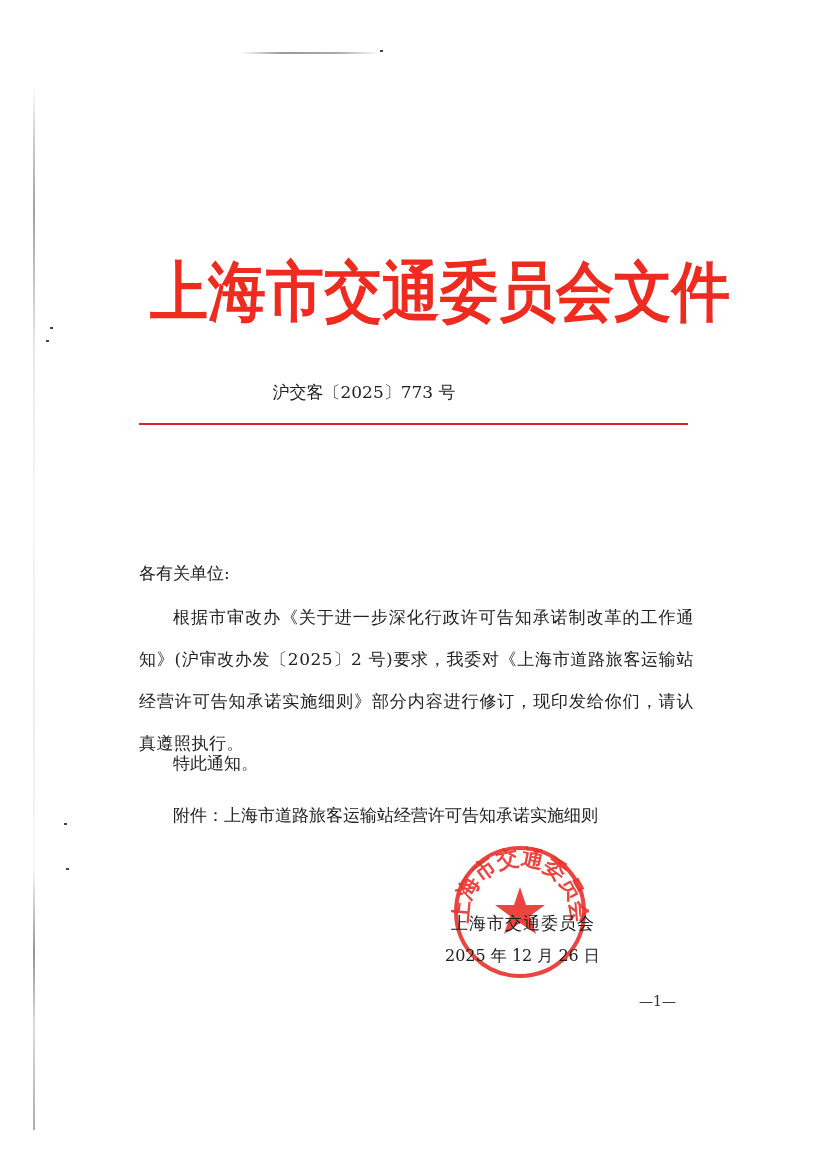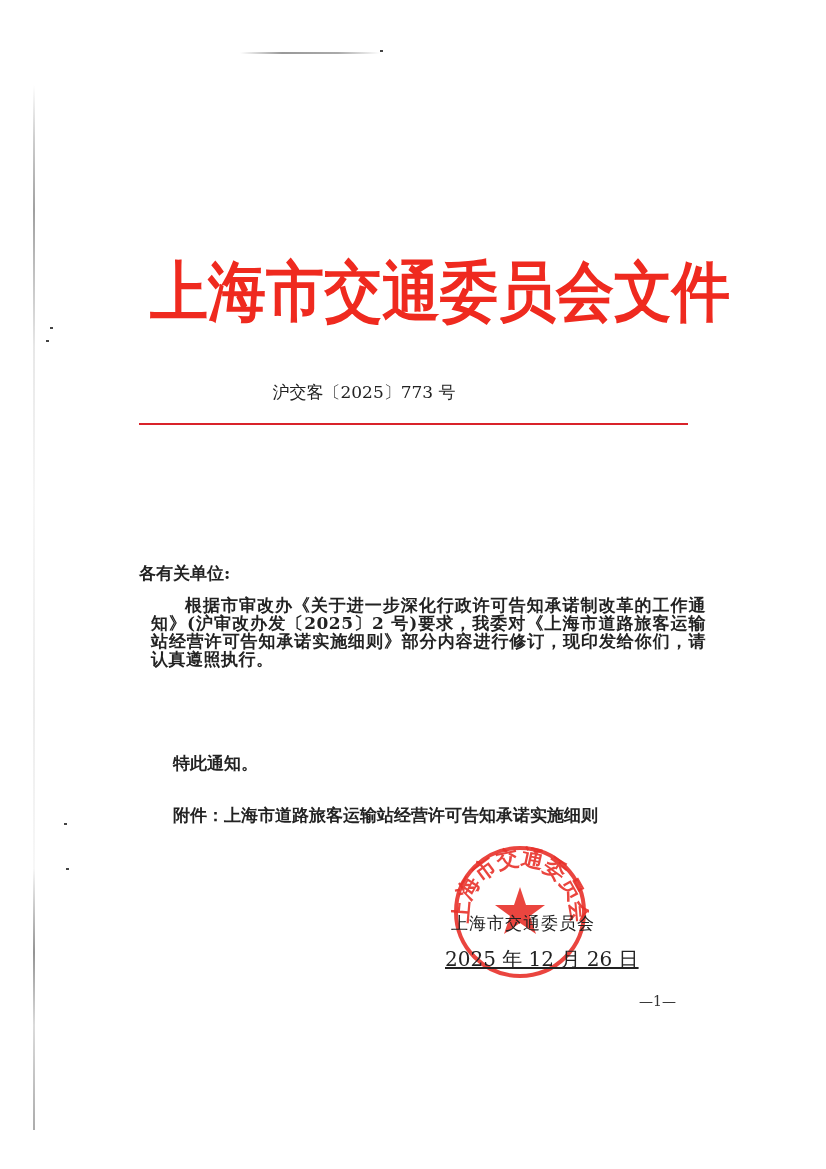--- a/index.html
+++ b/index.html
@@ -28,30 +28,30 @@
       position: absolute; left: 0; width: 728px; top: 381px; text-align: center;
       font-size: 17px; color: #222;
     }
     .red-rule {
       position: absolute; left: 139px; top: 423px; width: 549px; height: 2px; background: #d9232a;
     }
     .title {
       position: absolute; left: 120px; width: 586px; top: 450px; text-align: center;
       font-size: 23px; font-weight: bold; line-height: 35px; color: #111;
     }
-    .body-text { position: absolute; left: 139px; width: 555px; font-size: 17px; color: #222; font-weight: bold; }
+    .body-text { position: absolute; left: 139px; width: 555px; font-size: 17px; color: #222; }
     .salutation { top: 562px; }
-    .para { top: 596px; line-height: 18px; text-indent: 34px; text-align: justify; letter-spacing: 0.5px; margin-left: 12px; }
+    .para { top: 596px; line-height: 42px; text-indent: 34px; text-align: justify; letter-spacing: 0.5px; }
     .closing { top: 752px; padding-left: 34px; }
     .attachment { top: 804px; padding-left: 34px; }
     .seal {
       position: absolute; left: 451px; top: 843px; width: 138px; height: 138px;
     }
     .issuer { position: absolute; left: 451px; top: 912px; font-size: 17px; color: #222; letter-spacing: 1px; }
-    .date { position: absolute; left: 445px; top: 946px; font-size: 20px; color: #222; text-decoration: underline; }
+    .date { position: absolute; left: 445px; top: 946px; font-size: 16px; color: #222; }
     .page-num { position: absolute; left: 639px; top: 993px; font-size: 14px; color: #333; }
   </style>
 </head>
 <body>
 
 <div class="scan-edge-left"></div>
 <div class="scan-mark-top"></div>
 <div class="scan-dot" style="left:380px;top:50px;"></div>
 <div class="scan-dot" style="left:50px;top:327px;"></div>
 <div class="scan-dot" style="left:46px;top:340px;"></div>

